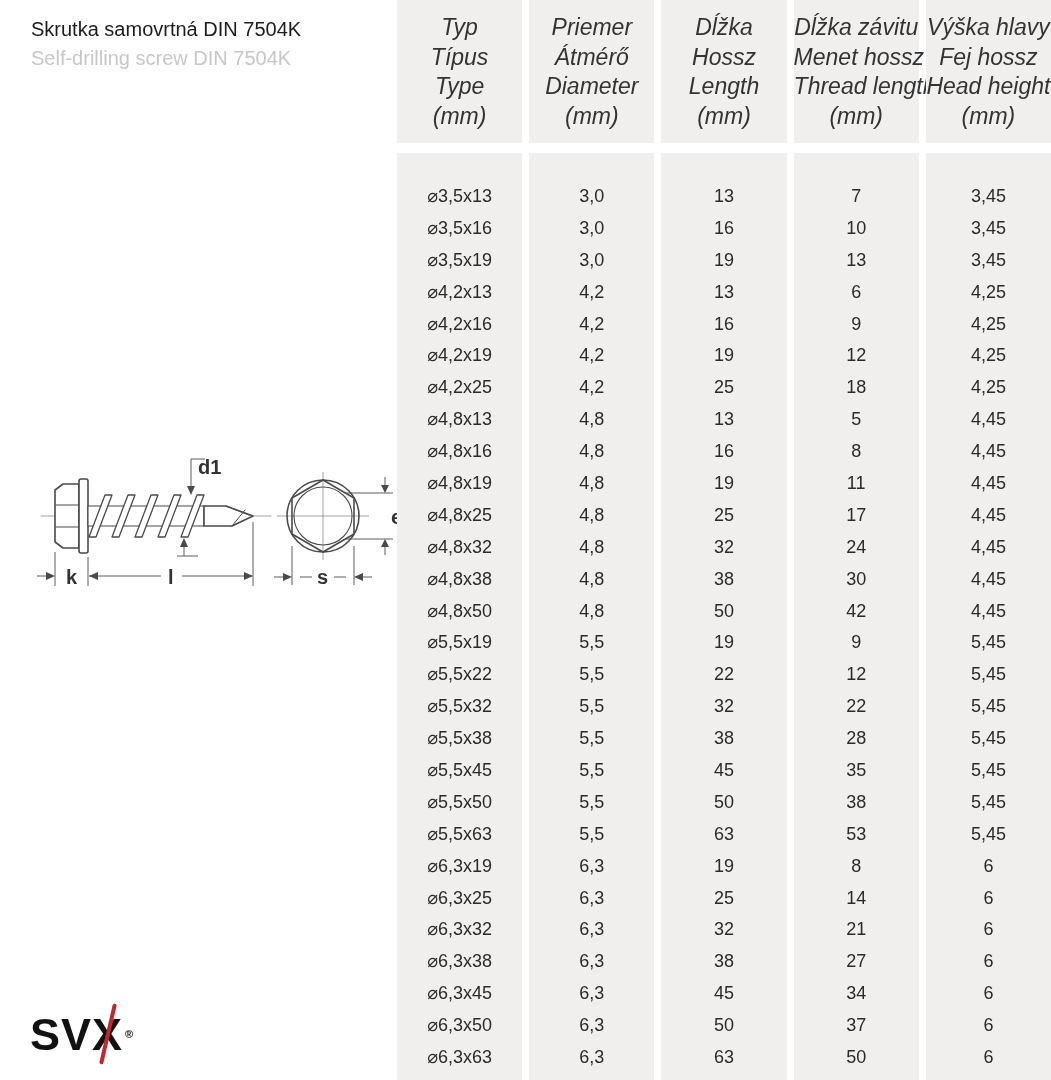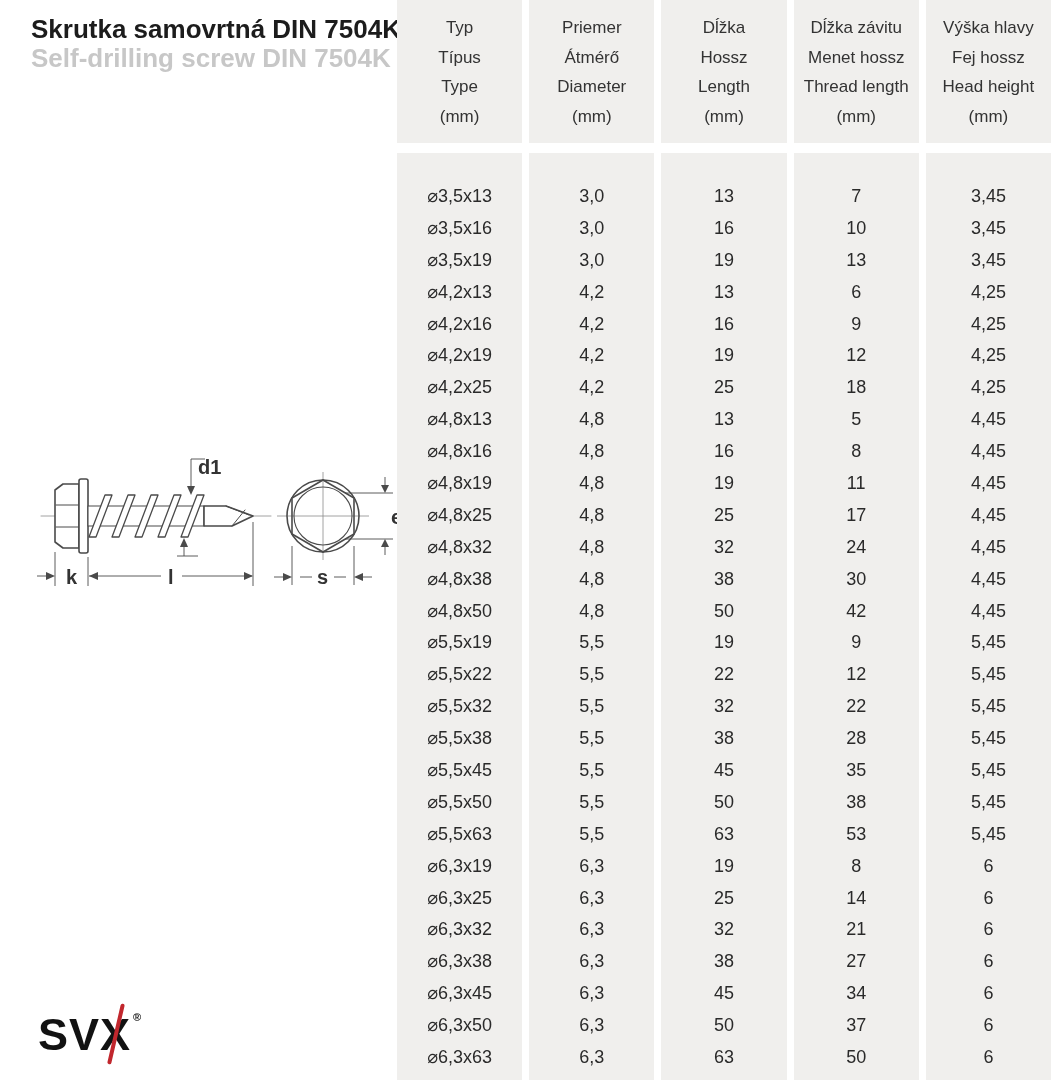--- a/index.html
+++ b/index.html
@@ -2,39 +2,39 @@
 <html><head>
 <meta charset="utf-8">
 <style>
   html,body{margin:0;padding:0;}
   body{width:1051px;height:1080px;overflow:hidden;background:#fff;}
   .page{position:relative;width:1051px;height:1080px;background:#fff;
         font-family:"Liberation Sans","DejaVu Sans",sans-serif;}
 
   
   .titles{position:absolute;left:31px;top:15px;}
-  .title{font-size:26px;font-weight:bold;color:#1c1c1c;line-height:29px;white-space:nowrap;}
+  .title{font-size:20px;font-weight:normal;color:#1c1c1c;line-height:29px;white-space:nowrap;}
   .title.muted{color:#c7c7c7;}
 
   
   .table{position:absolute;left:397px;top:0;right:0;bottom:0;display:flex;gap:7px;}
   .col{flex:1;display:flex;flex-direction:column;min-width:0;}
   .col-head{height:143px;background:#f0efed;margin-bottom:10px;text-align:center;
-            padding-top:13px;box-sizing:border-box;font-size:17px;color:#333;line-height:29.6px;white-space:nowrap;}
+            padding-top:13px;box-sizing:border-box;font-size:23px;color:#333;line-height:29.6px;white-space:nowrap;font-style:italic;}
   .col-body{flex:1;background:#f0efed;text-align:center;padding-top:28px;
             box-sizing:border-box;font-size:18px;color:#2a2a2a;}
   .cell{height:31.9px;line-height:31.9px;white-space:nowrap;}
 
   
   .drawing{position:absolute;left:21px;top:428px;width:390px;height:180px;}
   .drawing svg{display:block;width:100%;height:100%;}
   .dim-label{font-family:"Liberation Sans","DejaVu Sans",sans-serif;font-size:20px;font-weight:600;fill:#333;}
 
   
-  .logo{position:absolute;left:38px;top:1012px;display:flex;align-items:flex-start;color:#121212;}
+  .logo{position:absolute;left:30px;top:1012px;display:flex;align-items:center;color:#121212;}
   .logo-sv,.logo-x{font-size:45px;font-weight:bold;letter-spacing:1px;line-height:1;
                    font-family:"Liberation Sans","DejaVu Sans",sans-serif;}
   .logo-xwrap{position:relative;display:inline-block;}
   .red-line{position:absolute;left:14px;top:-9px;width:4px;height:62px;background:#c1272d;
             transform:rotate(13deg);border-radius:2px;}
   .logo-reg{font-size:11px;font-weight:bold;margin-top:-1px;margin-left:2px;}
 </style>
 </head>
 <body>
 

